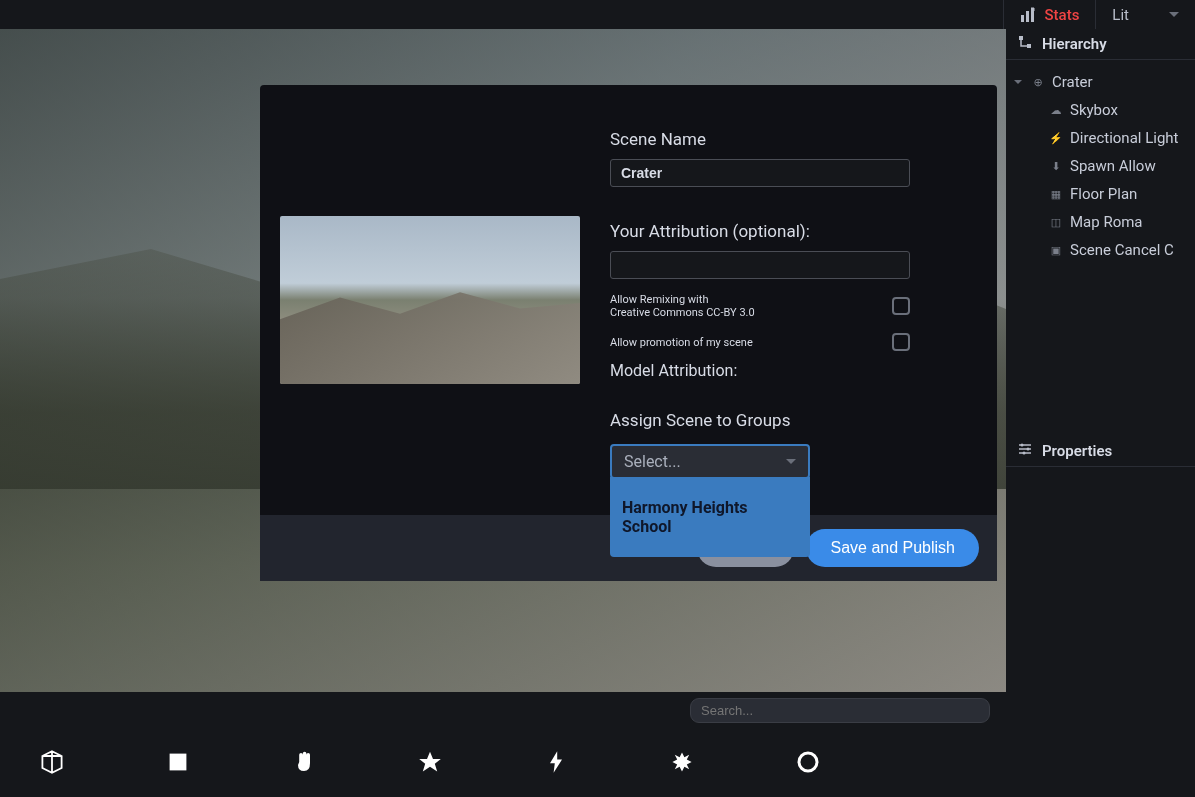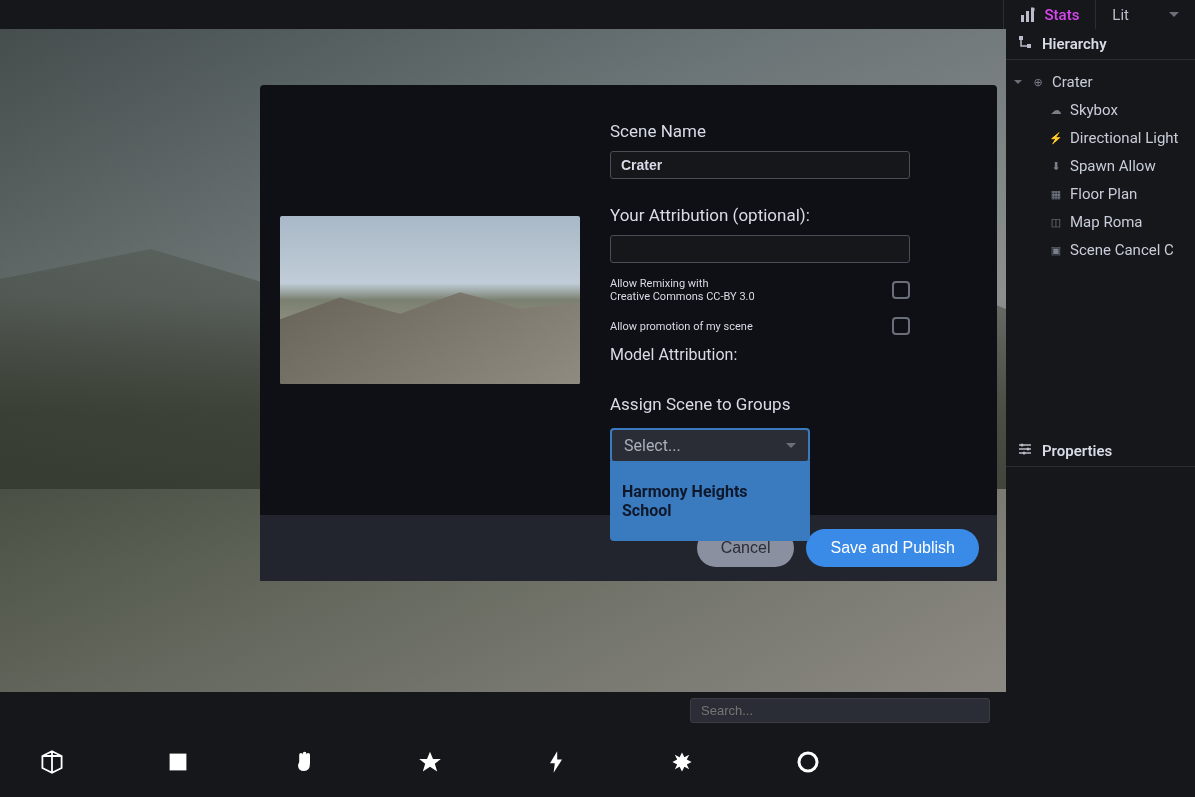--- a/index.html
+++ b/index.html
@@ -21,21 +21,21 @@
       justify-content: flex-end;
       align-items: center;
     }
     .top-bar-item {
       display: flex;
       align-items: center;
       gap: 8px;
       padding: 0 16px;
       height: 100%;
       border-left: 1px solid #2a2d35;
-      color: #d946ef;
+      color: #ef4444;
       font-size: 15px;
       font-weight: 500;
       cursor: pointer;
     }
     .top-bar-dropdown {
       display: flex;
       align-items: center;
       gap: 40px;
       padding: 0 16px;
       height: 100%;
@@ -160,21 +160,21 @@
       height: 36px;
       align-items: center;
     }
     .search-input {
       width: 300px;
       background: #2a2d35;
       border: 1px solid #3a3d45;
       color: #aaa;
       padding: 4px 10px;
       font-size: 13px;
-      border-radius: 3px;
+      border-radius: 9px;
     }
     .asset-row {
       display: flex;
       gap: 78px;
       padding: 10px 28px;
       align-items: center;
     }
     .asset-icon {
       width: 48px;
       height: 48px;
@@ -231,21 +231,21 @@
     }
     .modal-form {
       flex: 1;
       display: flex;
       flex-direction: column;
       gap: 10px;
       color: #d8dce6;
     }
     .form-label {
       font-size: 17px;
-      margin-top: 16px;
+      margin-top: 24px;
     }
     .form-input {
       background: #15171b;
       border: 1px solid #4a4d55;
       color: #d8dce6;
       padding: 5px 10px;
       font-size: 14px;
       font-weight: 600;
       border-radius: 3px;
       width: 300px;

